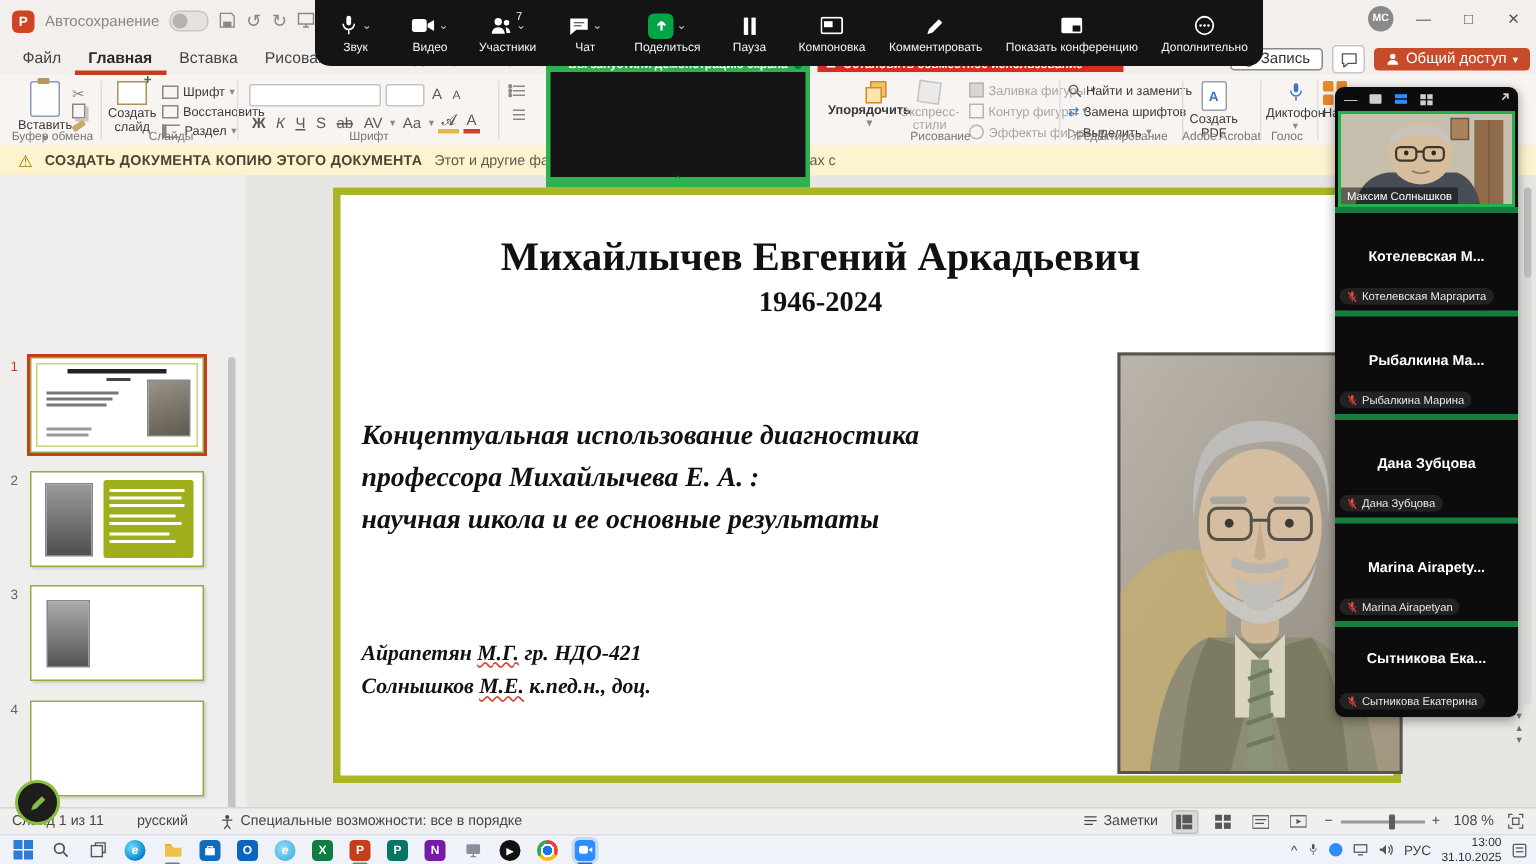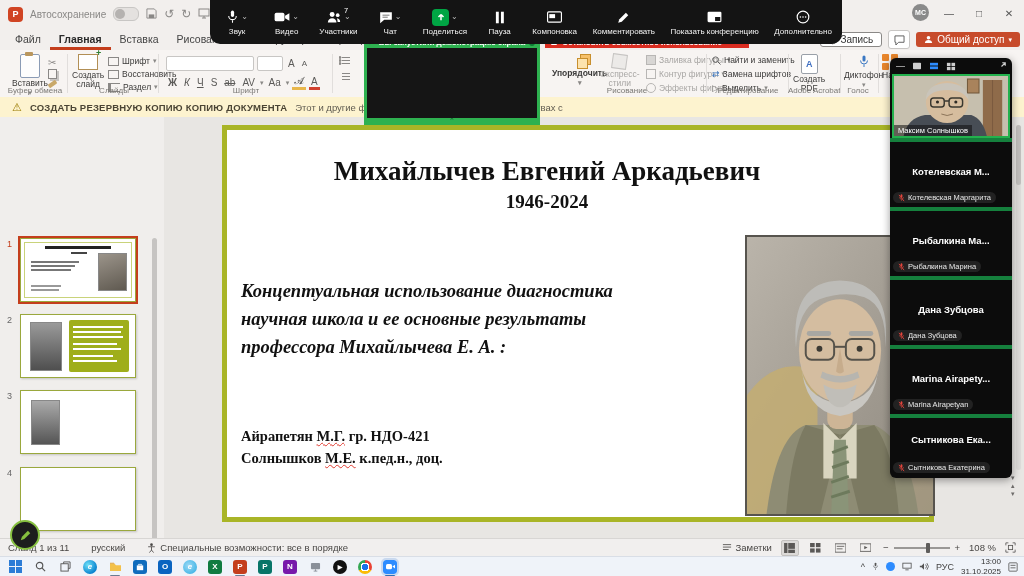--- a/index.html
+++ b/index.html
@@ -104,21 +104,21 @@
   .ph{position:absolute;background:linear-gradient(160deg,#9b948a,#5f5950);border:1px solid #888;}
   .tl{position:absolute;background:#7f9430;}
   .tscroll{position:absolute;left:152px;top:121px;width:5px;height:324px;background:#c6c4c2;border-radius:3px;}
 
   
   .slide{position:absolute;left:222px;top:125px;width:712px;height:397px;background:#fff;
          border:5px solid #a9b527;box-sizing:border-box;font-family:"Liberation Serif",serif;color:#111;}
   .s-title{margin-top:26px;width:640px;text-align:center;font-size:27px;font-weight:bold;}
   .s-years{width:640px;text-align:center;font-size:19px;font-weight:bold;margin-top:4px;}
   .s-sub{position:absolute;left:14px;top:148px;font-size:18.5px;font-weight:bold;font-style:italic;line-height:1.5;}
-  .s-auth{position:absolute;left:14px;top:295px;font-size:14.5px;font-weight:bold;line-height:1.55;}
+  .s-auth{position:absolute;left:14px;top:295px;font-size:14.5px;font-weight:bold;line-height:1.55;font-style:italic;}
   .spell{text-decoration:underline;text-decoration-style:wavy;text-decoration-color:#e03a2f;text-decoration-thickness:1px;}
   .s-photo{position:absolute;left:518px;top:105px;width:190px;height:281px;border:2px solid #57544e;
            box-sizing:border-box;background:#9b948a;}
   .s-photo svg{width:100%;height:100%;display:block;}
 
   
   .ppscroll{position:absolute;left:1016px;top:125px;width:5px;height:345px;background:#dddbd9;border-radius:3px;}
   .ppscroll i{position:absolute;left:0;top:0;width:5px;height:60px;background:#c1bfbd;border-radius:3px;}
   .ppnav{position:absolute;left:1011px;top:474px;display:flex;flex-direction:column;gap:1px;
          font-size:7px;color:#6e6c6a;line-height:1;}
@@ -391,21 +391,21 @@
         <i></i>
         <i></i>
         <i></i>
       </span>
     <span>Над</span>
   </div>
 </div>
 
 <div class="backup">
   <span class="warn">⚠</span>
-  <b>СОЗДАТЬ РЕЗЕРВНУЮ КОПИЮ КОПИЮ ДОКУМЕНТА</b>
+  <b>СОЗДАТЬ ДОКУМЕНТА КОПИЮ ЭТОГО ДОКУМЕНТА</b>
   <span>Этот и другие файлы доступны на нескольких устройствах с</span>
 </div>
 
 <div class="workspace"></div>
 
 <div class="thumbpanel">
   <span class="thumb-num" style="top:122px;color:#c43e1c;">1</span>
   <div class="thumb sel" style="top:121px;">
     <div style="position:absolute;left:3px;top:3px;right:3px;bottom:3px;border:1px solid #c9d37a;"></div>
     <div class="tl" style="left:24px;top:7px;width:66px;height:3px;background:#222;"></div>
@@ -458,22 +458,22 @@
   </div>
 
   <div class="tscroll"></div>
 </div>
 
 <div class="slide">
   <div class="s-title">Михайлычев Евгений Аркадьевич</div>
   <div class="s-years">1946-2024</div>
   <div class="s-sub">
     <div>Концептуальная использование диагностика</div>
+    <div>профессора Михайлычева Е. А. :</div>
     <div>научная школа и ее основные результаты</div>
-    <div>профессора Михайлычева Е. А. :</div>
   </div>
   <div class="s-auth">
     <div><span>Айрапетян</span> <span class="spell">М.Г.</span> <span>гр. НДО-421</span></div>
     <div><span>Солнышков</span> <span class="spell">М.Е.</span> <span>к.пед.н., доц.</span></div>
   </div>
   <div class="s-photo">
     <svg viewBox="0 0 190 280" preserveAspectRatio="none">
       <defs>
           <linearGradient id="pbg" x1="0" y1="0" x2="1" y2="1">
         <stop offset="0" stop-color="#bab4aa"></stop>

